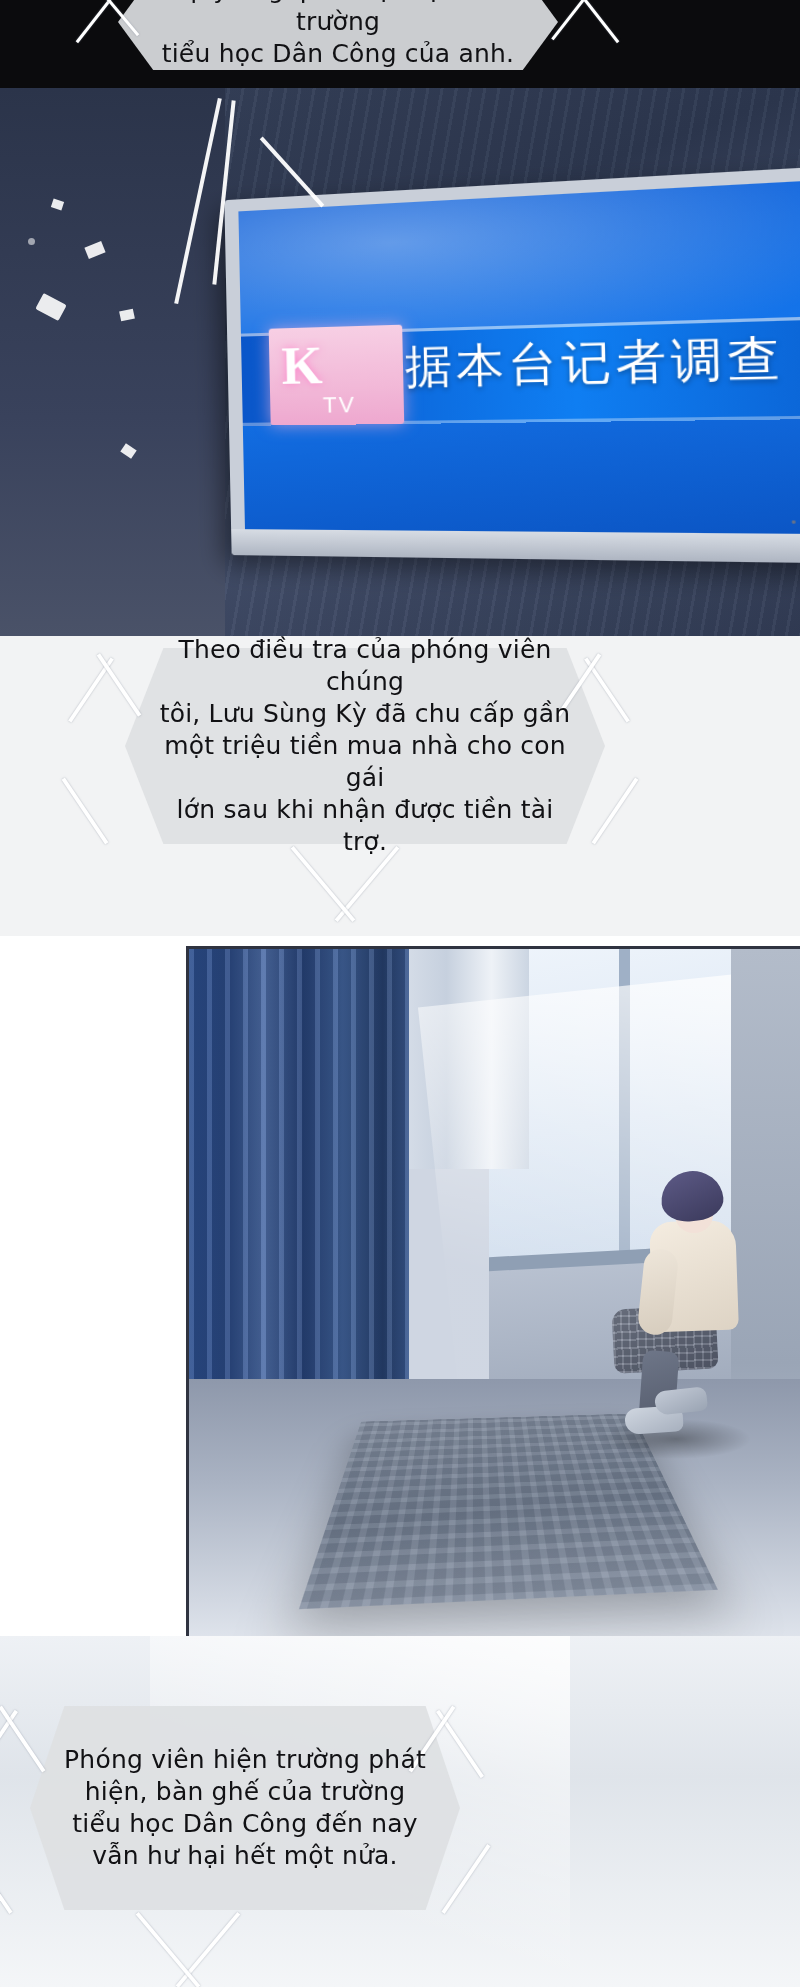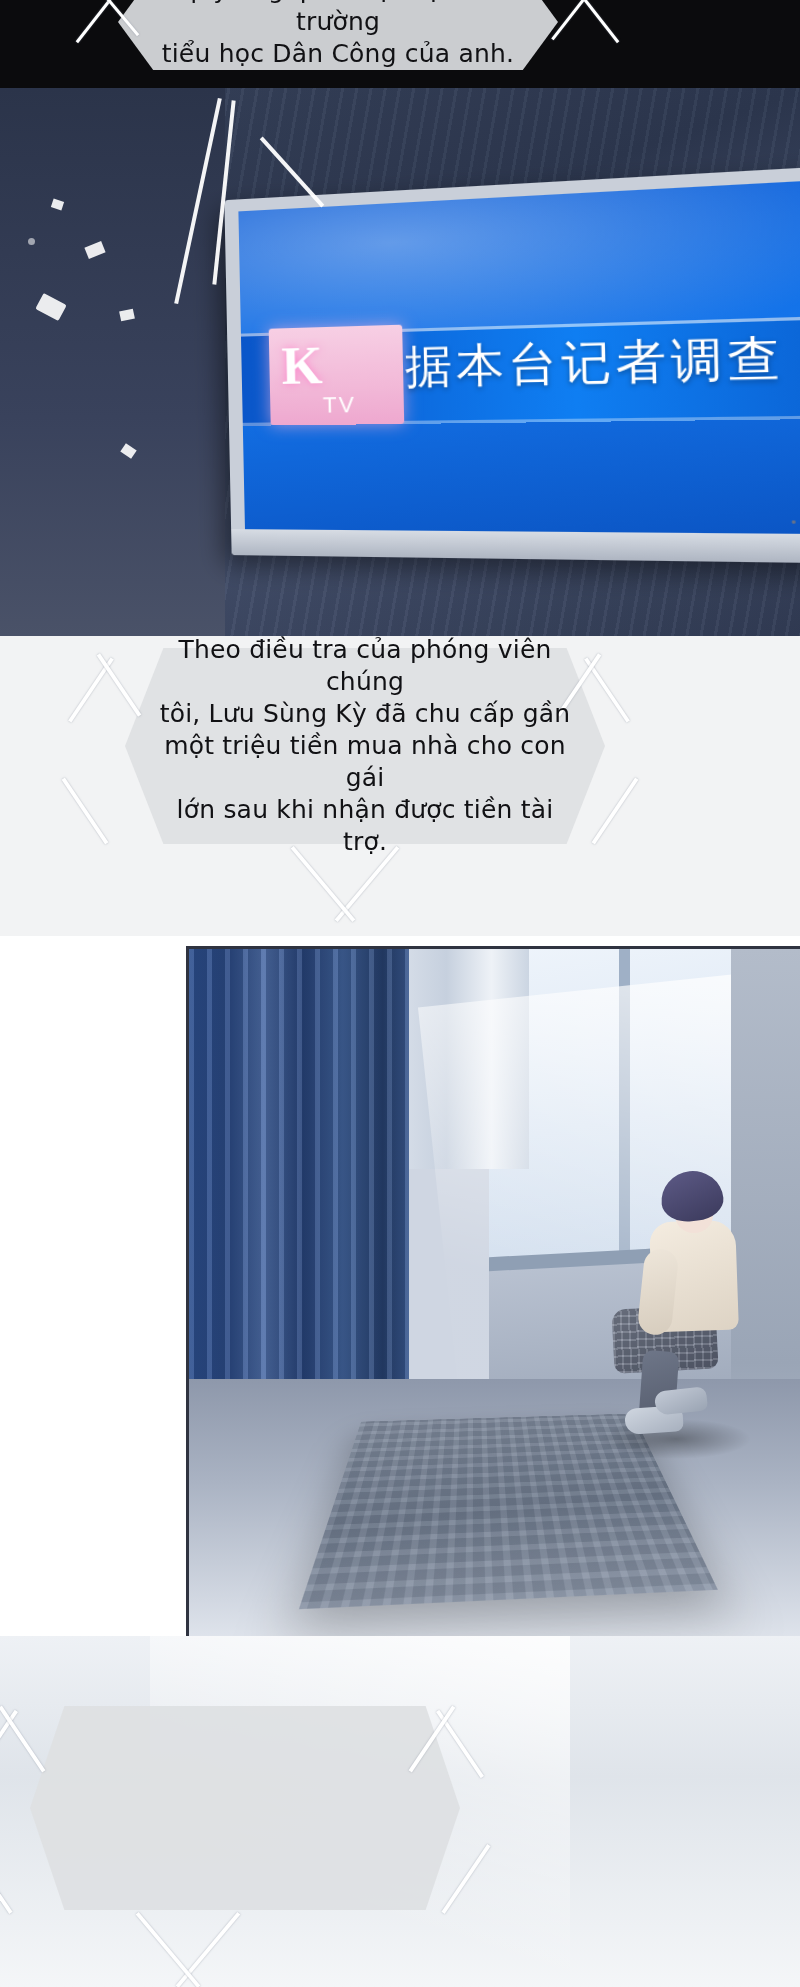--- a/index.html
+++ b/index.html
@@ -504,15 +504,19 @@
       <span style="left:22px;  top:24px;  width:4px; height:80px; transform:rotate(34deg);"></span>
       <span style="left:50px;  top:20px;  width:4px; height:78px; transform:rotate(-34deg);"></span>
       <span style="left:16px;  top:158px; width:4px; height:82px; transform:rotate(-34deg);"></span>
       <span style="left:488px; top:24px;  width:4px; height:80px; transform:rotate(-34deg);"></span>
       <span style="left:460px; top:20px;  width:4px; height:78px; transform:rotate(34deg);"></span>
       <span style="left:494px; top:158px; width:4px; height:82px; transform:rotate(34deg);"></span>
       <span style="left:236px; top:222px; width:4px; height:96px; transform:rotate(40deg);"></span>
       <span style="left:196px; top:222px; width:4px; height:96px; transform:rotate(-40deg);"></span>
     </div>
     <div class="cap-shape"></div>
+    <div class="cap-text">Phóng viên hiện trường phát
+hiện, bàn ghế của trường
+tiểu học Dân Công đến nay
+vẫn hư hại hết một nửa.</div>
   </div>
 
 </div>
 
 </body></html>

